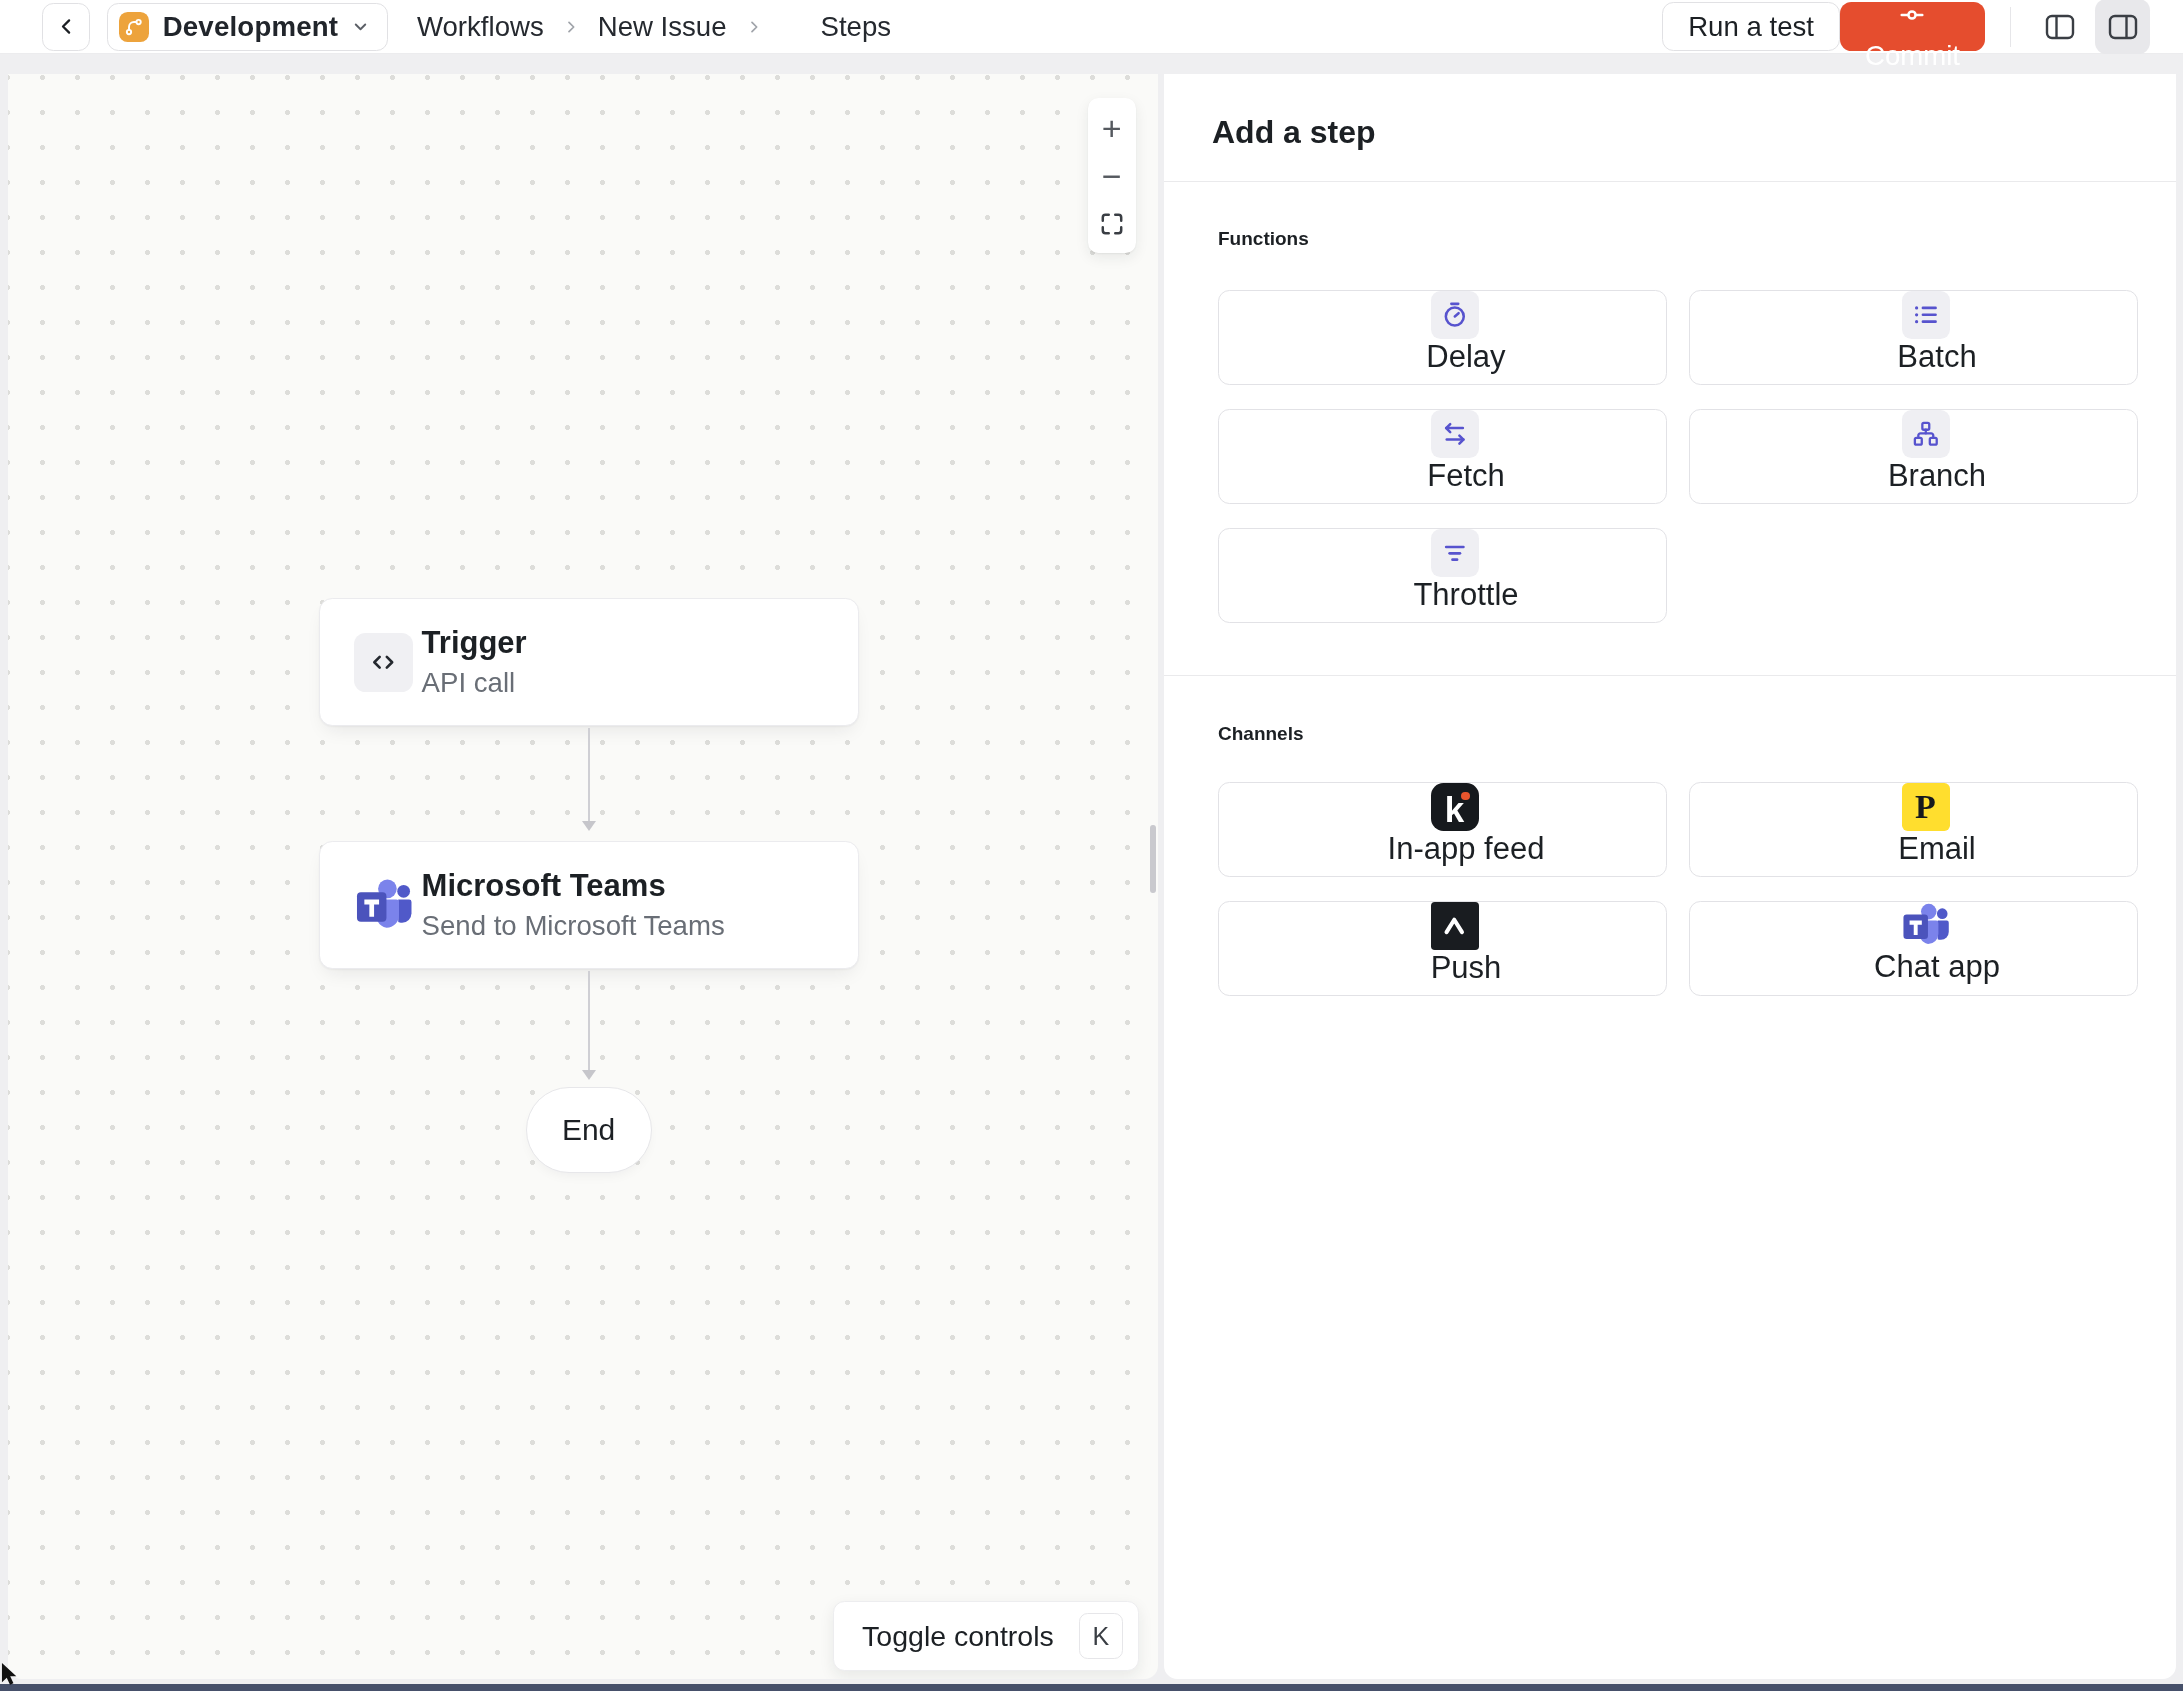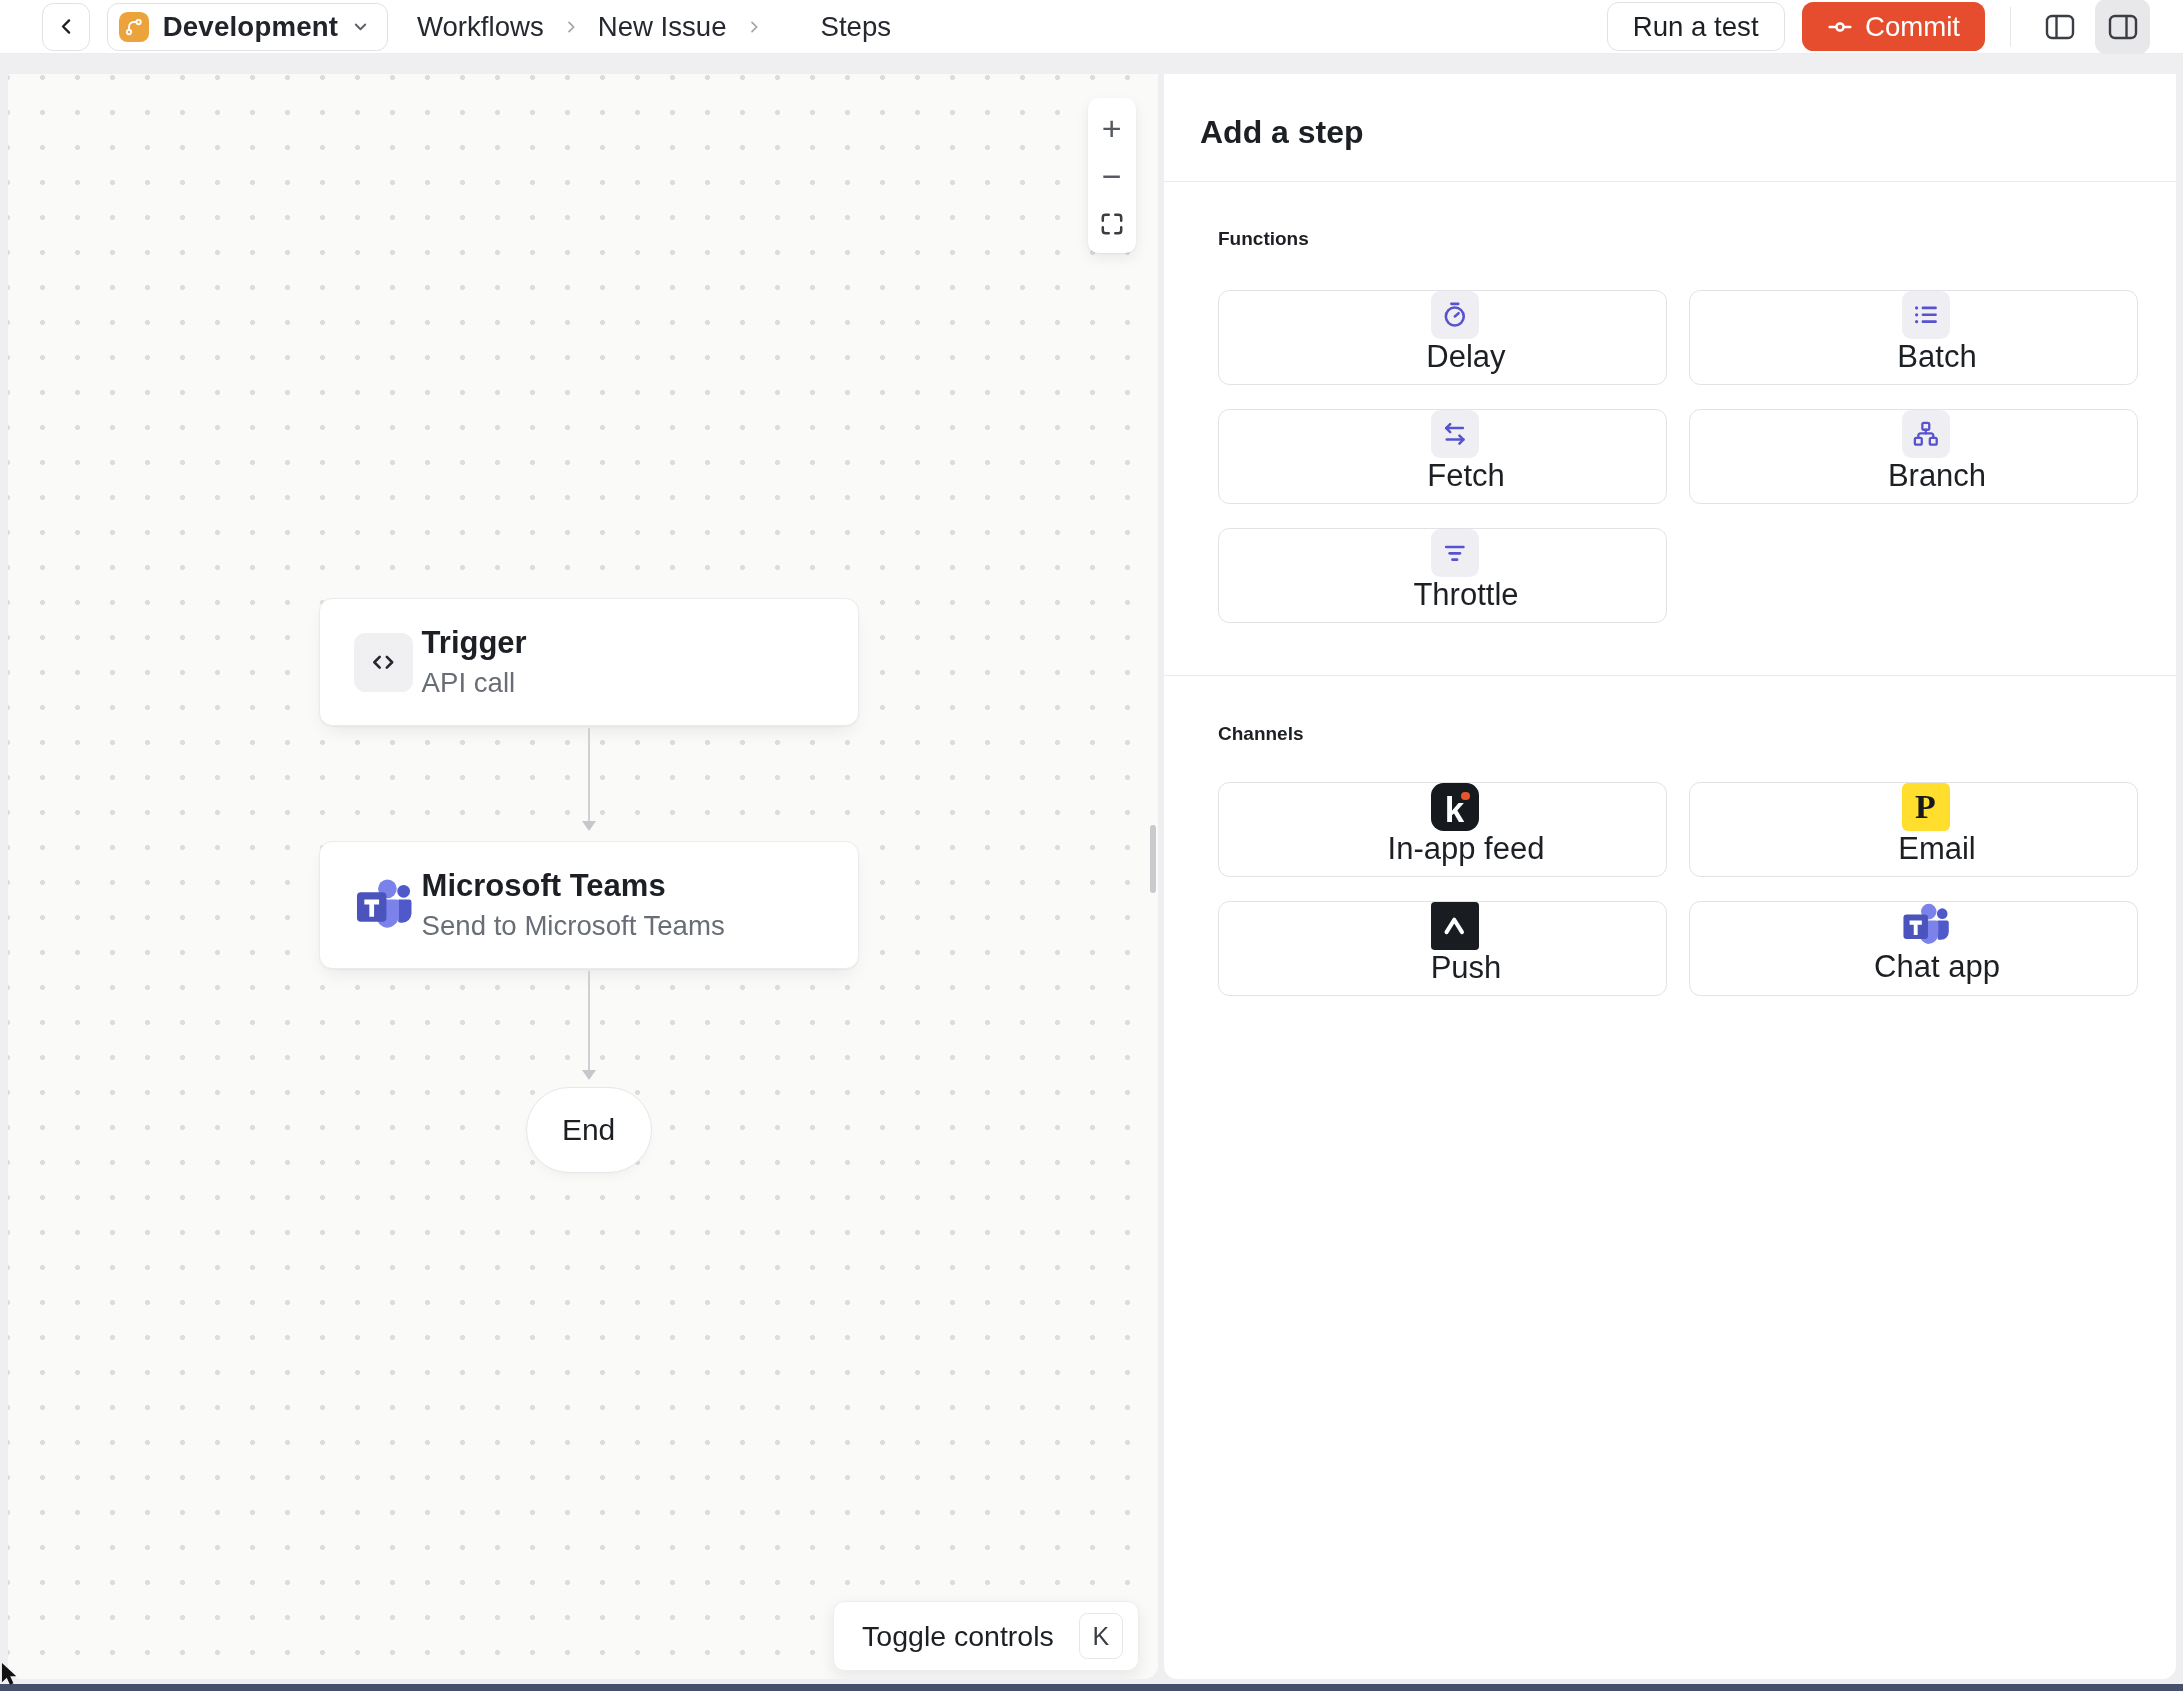--- a/index.html
+++ b/index.html
@@ -38,23 +38,23 @@
   .crumb.current { cursor:default;margin-left:40px; }
   .crumb-sep { display:flex; align-items:center; }
 
   .header-right { margin-left:auto; display:flex; align-items:center; }
   .run-test-btn {
     height:49px; padding:0 25px; border:1.4px solid #E1E1E4; border-radius:11.4px;
     background:#fff; font-size:27.6px; font-weight:500; color:#1C2024;
     display:flex; align-items:center; cursor:pointer; white-space:nowrap;
   }
   .commit-btn {
-    margin-left:17px; height:49px; padding:0 25px; border:none; border-radius:11.4px;
+    height:49px; padding:0 25px; border:none; border-radius:11.4px;
     background:#E54D2E; color:#FFFFFF; font-size:27.6px; font-weight:500;
-    display:flex; align-items:center; gap:12.4px; cursor:pointer; white-space:nowrap;
+    display:flex; align-items:center; gap:12.4px; cursor:pointer; white-space:nowrap;flex-direction:column;
   }
   .header-divider { width:1.4px; height:40px; background:#E6E6E9; margin:0 21px 0 25px; }
   .panel-toggle {
     width:55px; height:55px; border-radius:11.4px; background:transparent;
     display:flex; align-items:center; justify-content:center; cursor:pointer;
   }
   .panel-toggle.active { background:#E8E8EB; }
   .panel-toggle + .panel-toggle { margin-left:7.6px; }
 
   
@@ -121,21 +121,21 @@
     position:absolute; right:1.9px; top:751px; width:5.7px; height:68px;
     border-radius:2.9px; background:#C9C9CE; cursor:pointer;
   }
 
   
   .side-panel {
     position:absolute; left:1164px; top:74px; width:1012px; height:1605px;
     background:#FFFFFF; border-radius:0 0 13.3px 13.3px; overflow:hidden;
   }
   .panel-title {
-    position:absolute; left:36px; top:40px;
+    position:absolute; left:48px; top:40px;
     font-size:32px; font-weight:600; color:#1C2024;
   }
   .panel-divider { position:absolute; left:0; width:1012px; height:1px; background:#EAEAEC; }
   .section-heading {
     position:absolute; left:54px;
     font-size:19px; font-weight:600; color:#1C2024;
   }
   .step-grid {
     position:absolute; left:54px; width:920px;
     display:grid; grid-template-columns:449px 449px; column-gap:22px; row-gap:24px;

